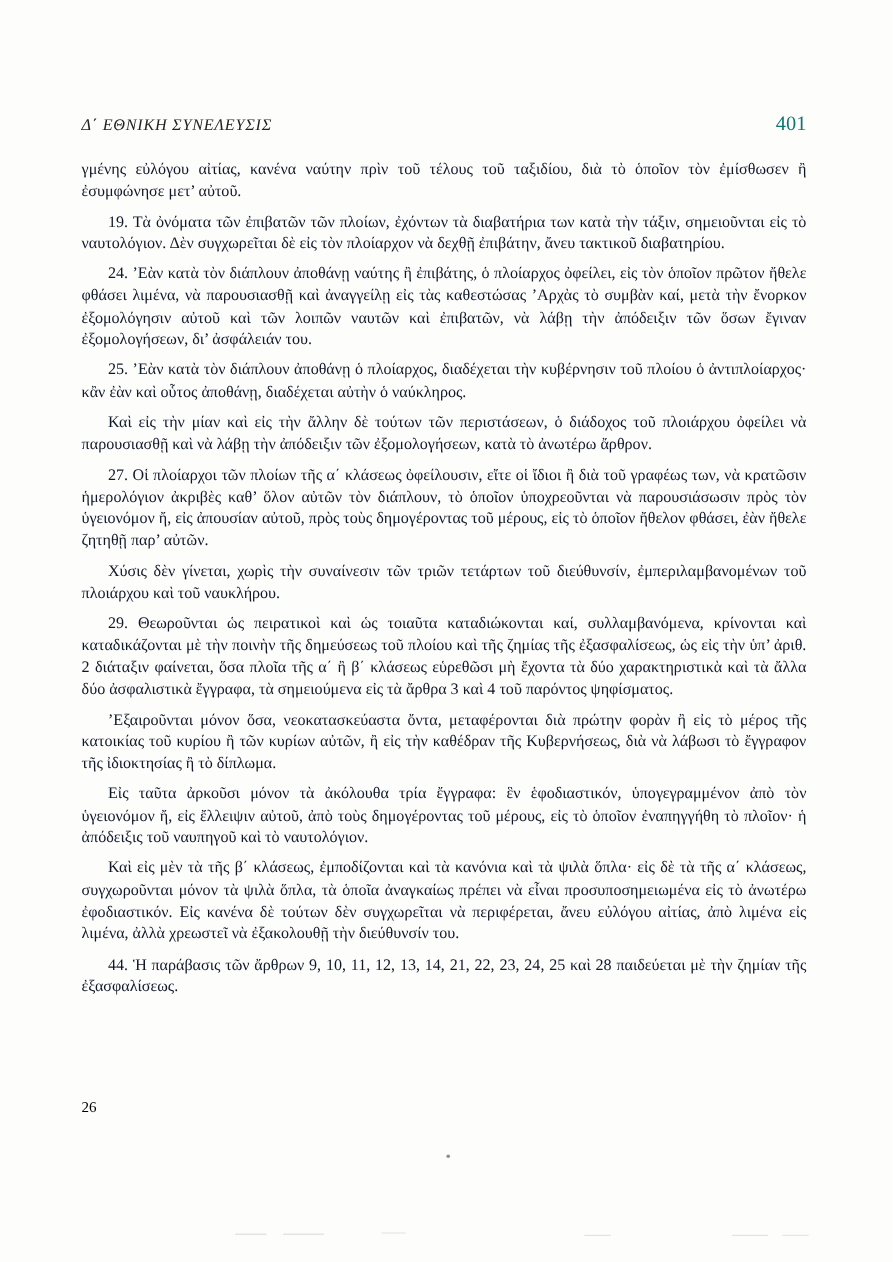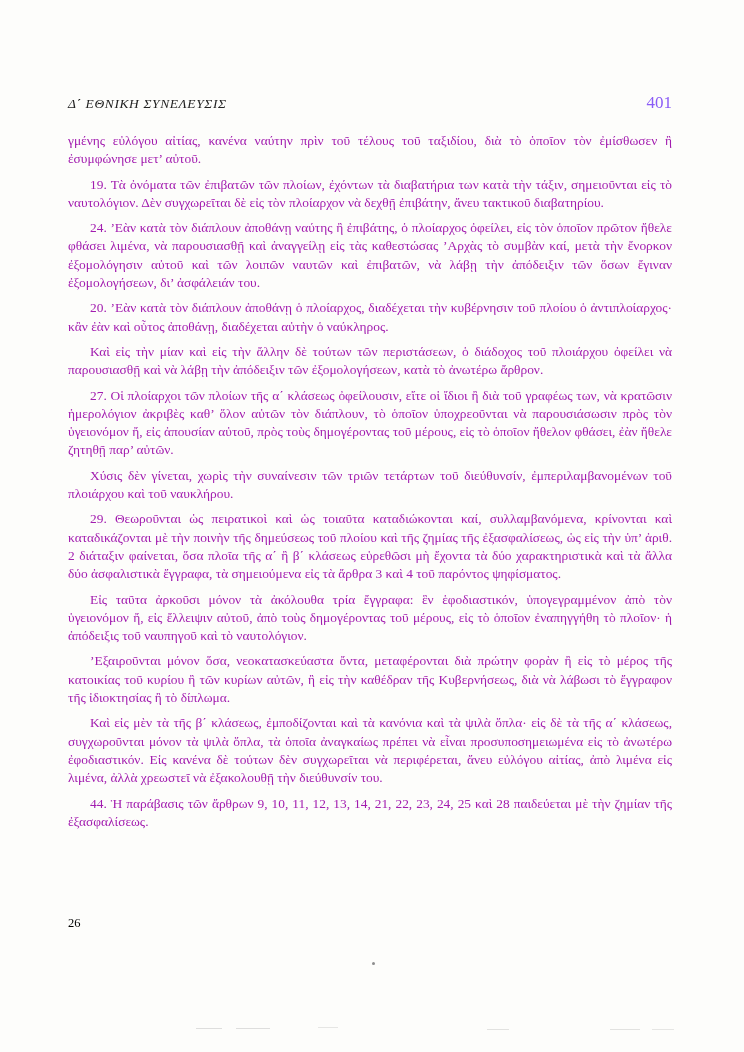--- a/index.html
+++ b/index.html
@@ -43,29 +43,29 @@
     font-style: italic;
     font-size: 13.5px;
     letter-spacing: 0.6px;
     color: #222;
   }
   .running-head .folio {
     position: absolute;
     right: 0;
     top: -3px;
     font-size: 17px;
-    color: #8b5cf6;
+    color: #0f766e;
   }
   p.para {
     margin: 0 0 0.5px 0;
     font-size: 13.4px;
     line-height: 18.3px;
     text-align: justify;
     text-justify: inter-word;
-    color: #a21caf;
+    color: #0f172a;
     hyphens: none;
   }
   p.indent {
     text-indent: 22px;
   }
   p.noindent {
     text-indent: 0;
   }
   p.gap {
     margin-top: 7px;
@@ -97,27 +97,27 @@
   <div class="content">
 
     <div class="running-head">
       <div class="title">Δ΄ ΕΘΝΙΚΗ ΣΥΝΕΛΕΥΣΙΣ</div>
       <div class="folio">401</div>
     </div>
 
     <p class="para noindent">γμένης εὐλόγου αἰτίας, κανένα ναύτην πρὶν τοῦ τέλους τοῦ ταξιδίου, διὰ τὸ ὁποῖον τὸν ἐμίσθωσεν ἢ ἐσυμφώνησε μετ’ αὐτοῦ.</p>
     <p class="para indent gap">19. Τὰ ὀνόματα τῶν ἐπιβατῶν τῶν πλοίων, ἐχόντων τὰ διαβατήρια των κατὰ τὴν τάξιν, σημειοῦνται εἰς τὸ ναυτολόγιον. Δὲν συγχωρεῖται δὲ εἰς τὸν πλοίαρχον νὰ δεχθῇ ἐπιβάτην, ἄνευ τακτικοῦ διαβατηρίου.</p>
     <p class="para indent gap">24. ’Εὰν κατὰ τὸν διάπλουν ἀποθάνῃ ναύτης ἢ ἐπιβάτης, ὁ πλοίαρχος ὀφείλει, εἰς τὸν ὁποῖον πρῶτον ἤθελε φθάσει λιμένα, νὰ παρουσιασθῇ καὶ ἀναγγείλῃ εἰς τὰς καθεστώσας ’Αρχὰς τὸ συμβὰν καί, μετὰ τὴν ἔνορκον ἐξομολόγησιν αὐτοῦ καὶ τῶν λοιπῶν ναυτῶν καὶ ἐπιβατῶν, νὰ λάβῃ τὴν ἀπόδειξιν τῶν ὅσων ἔγιναν ἐξομολογήσεων, δι’ ἀσφάλειάν του.</p>
-    <p class="para indent gap">20. ’Εὰν κατὰ τὸν διάπλουν ἀποθάνῃ ὁ πλοίαρχος, διαδέχεται τὴν κυβέρνησιν τοῦ πλοίου ὁ ἀντιπλοίαρχος· κἂν ἐὰν καὶ οὗτος ἀποθάνῃ, διαδέχεται αὐτὴν ὁ ναύκληρος.</p>
+    <p class="para indent gap">25. ’Εὰν κατὰ τὸν διάπλουν ἀποθάνῃ ὁ πλοίαρχος, διαδέχεται τὴν κυβέρνησιν τοῦ πλοίου ὁ ἀντιπλοίαρχος· κἂν ἐὰν καὶ οὗτος ἀποθάνῃ, διαδέχεται αὐτὴν ὁ ναύκληρος.</p>
     <p class="para indent gap">Καὶ εἰς τὴν μίαν καὶ εἰς τὴν ἄλλην δὲ τούτων τῶν περιστάσεων, ὁ διάδοχος τοῦ πλοιάρχου ὀφείλει νὰ παρουσιασθῇ καὶ νὰ λάβῃ τὴν ἀπόδειξιν τῶν ἐξομολογήσεων, κατὰ τὸ ἀνωτέρω ἄρθρον.</p>
     <p class="para indent gap">27. Οἱ πλοίαρχοι τῶν πλοίων τῆς α΄ κλάσεως ὀφείλουσιν, εἴτε οἱ ἴδιοι ἢ διὰ τοῦ γραφέως των, νὰ κρατῶσιν ἡμερολόγιον ἀκριβὲς καθ’ ὅλον αὐτῶν τὸν διάπλουν, τὸ ὁποῖον ὑποχρεοῦνται νὰ παρουσιάσωσιν πρὸς τὸν ὑγειονόμον ἤ, εἰς ἀπουσίαν αὐτοῦ, πρὸς τοὺς δημογέροντας τοῦ μέρους, εἰς τὸ ὁποῖον ἤθελον φθάσει, ἐὰν ἤθελε ζητηθῇ παρ’ αὐτῶν.</p>
     <p class="para indent gap">Χύσις δὲν γίνεται, χωρὶς τὴν συναίνεσιν τῶν τριῶν τετάρτων τοῦ διεύθυνσίν, ἐμπεριλαμβανομένων τοῦ πλοιάρχου καὶ τοῦ ναυκλήρου.</p>
     <p class="para indent gap">29. Θεωροῦνται ὡς πειρατικοὶ καὶ ὡς τοιαῦτα καταδιώκονται καί, συλλαμβανόμενα, κρίνονται καὶ καταδικάζονται μὲ τὴν ποινὴν τῆς δημεύσεως τοῦ πλοίου καὶ τῆς ζημίας τῆς ἐξασφαλίσεως, ὡς εἰς τὴν ὑπ’ ἀριθ. 2 διάταξιν φαίνεται, ὅσα πλοῖα τῆς α΄ ἢ β΄ κλάσεως εὑρεθῶσι μὴ ἔχοντα τὰ δύο χαρακτηριστικὰ καὶ τὰ ἄλλα δύο ἀσφαλιστικὰ ἔγγραφα, τὰ σημειούμενα εἰς τὰ ἄρθρα 3 καὶ 4 τοῦ παρόντος ψηφίσματος.</p>
+    <p class="para indent gap">’Εξαιροῦνται μόνον ὅσα, νεοκατασκεύαστα ὄντα, μεταφέρονται διὰ πρώτην φορὰν ἢ εἰς τὸ μέρος τῆς κατοικίας τοῦ κυρίου ἢ τῶν κυρίων αὐτῶν, ἢ εἰς τὴν καθέδραν τῆς Κυβερνήσεως, διὰ νὰ λάβωσι τὸ ἔγγραφον τῆς ἰδιοκτησίας ἢ τὸ δίπλωμα.</p>
     <p class="para indent gap">Εἰς ταῦτα ἀρκοῦσι μόνον τὰ ἀκόλουθα τρία ἔγγραφα: ἓν ἑφοδιαστικόν, ὑπογεγραμμένον ἀπὸ τὸν ὑγειονόμον ἤ, εἰς ἔλλειψιν αὐτοῦ, ἀπὸ τοὺς δημογέροντας τοῦ μέρους, εἰς τὸ ὁποῖον ἐναπηγγήθη τὸ πλοῖον· ἡ ἀπόδειξις τοῦ ναυπηγοῦ καὶ τὸ ναυτολόγιον.</p>
-    <p class="para indent gap">’Εξαιροῦνται μόνον ὅσα, νεοκατασκεύαστα ὄντα, μεταφέρονται διὰ πρώτην φορὰν ἢ εἰς τὸ μέρος τῆς κατοικίας τοῦ κυρίου ἢ τῶν κυρίων αὐτῶν, ἢ εἰς τὴν καθέδραν τῆς Κυβερνήσεως, διὰ νὰ λάβωσι τὸ ἔγγραφον τῆς ἰδιοκτησίας ἢ τὸ δίπλωμα.</p>
     <p class="para indent gap">Καὶ εἰς μὲν τὰ τῆς β΄ κλάσεως, ἐμποδίζονται καὶ τὰ κανόνια καὶ τὰ ψιλὰ ὅπλα· εἰς δὲ τὰ τῆς α΄ κλάσεως, συγχωροῦνται μόνον τὰ ψιλὰ ὅπλα, τὰ ὁποῖα ἀναγκαίως πρέπει νὰ εἶναι προσυποσημειωμένα εἰς τὸ ἀνωτέρω ἐφοδιαστικόν. Εἰς κανένα δὲ τούτων δὲν συγχωρεῖται νὰ περιφέρεται, ἄνευ εὐλόγου αἰτίας, ἀπὸ λιμένα εἰς λιμένα, ἀλλὰ χρεωστεῖ νὰ ἐξακολουθῇ τὴν διεύθυνσίν του.</p>
     <p class="para indent gap">44. Ἡ παράβασις τῶν ἄρθρων 9, 10, 11, 12, 13, 14, 21, 22, 23, 24, 25 καὶ 28 παιδεύεται μὲ τὴν ζημίαν τῆς ἐξασφαλίσεως.</p>
 
   </div>
 
   <div class="footer-folio">26</div>
 
   <div class="speck s1"></div>
   <div class="speck s2"></div>
   <div class="speck s3"></div>

